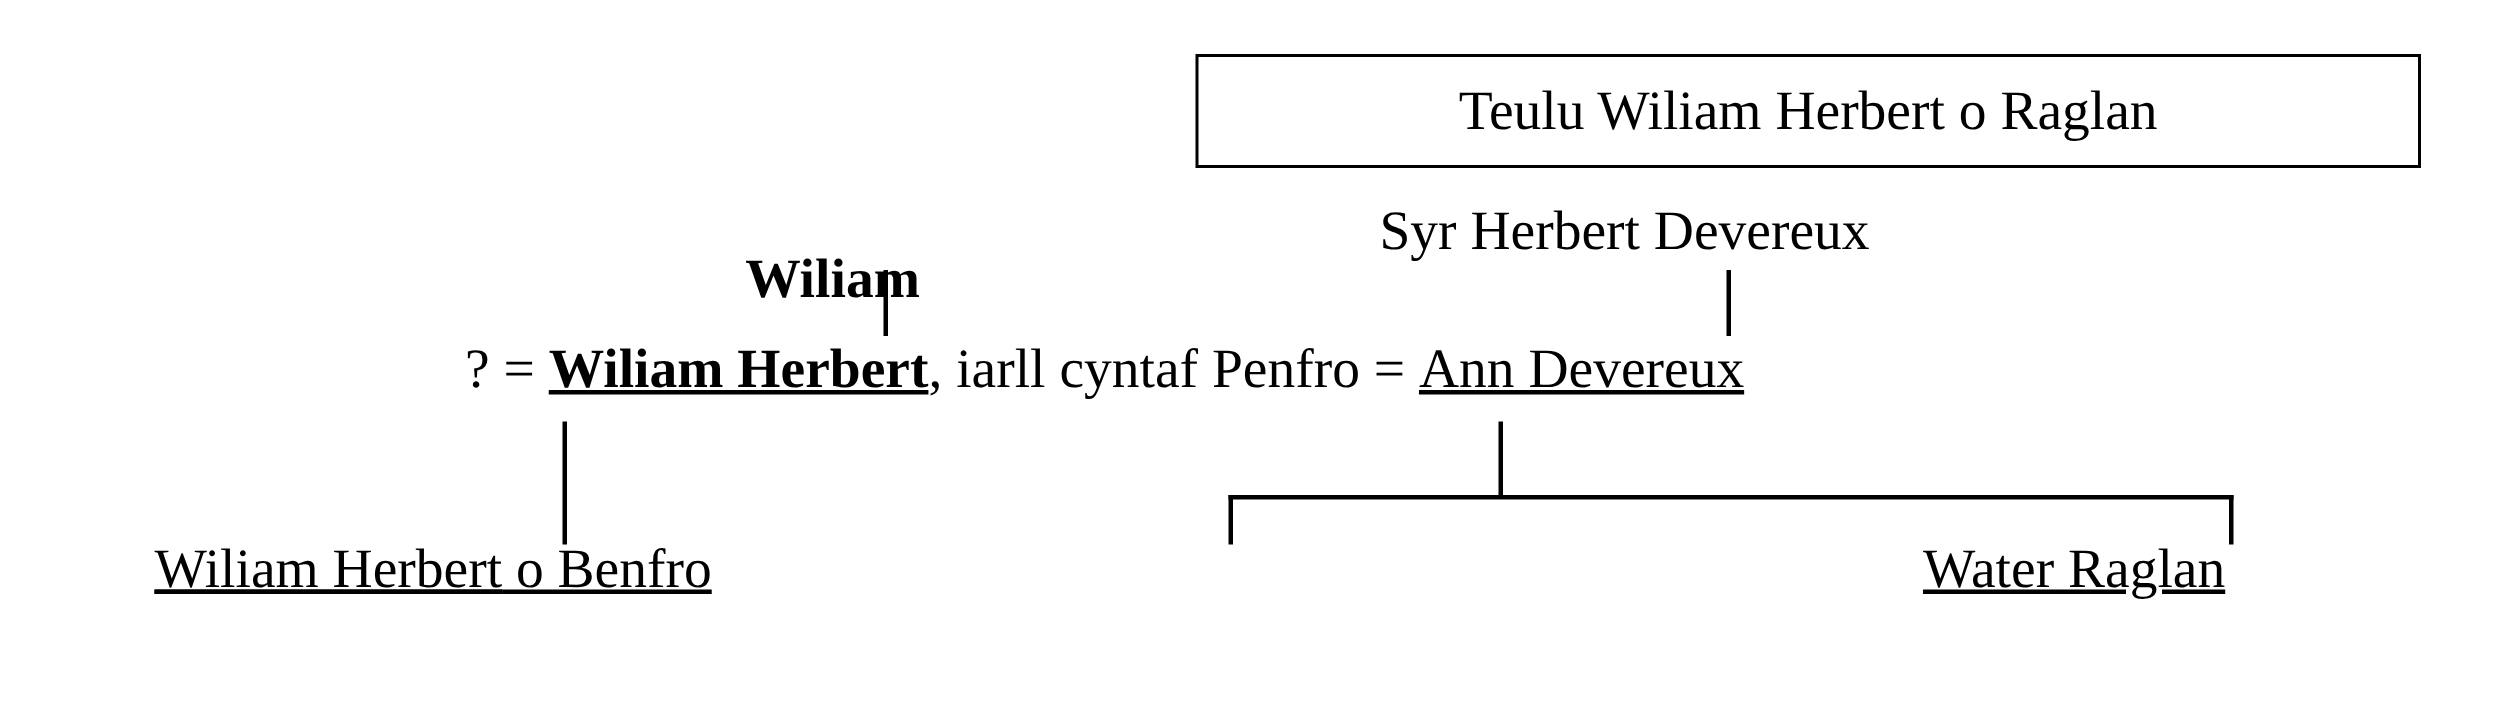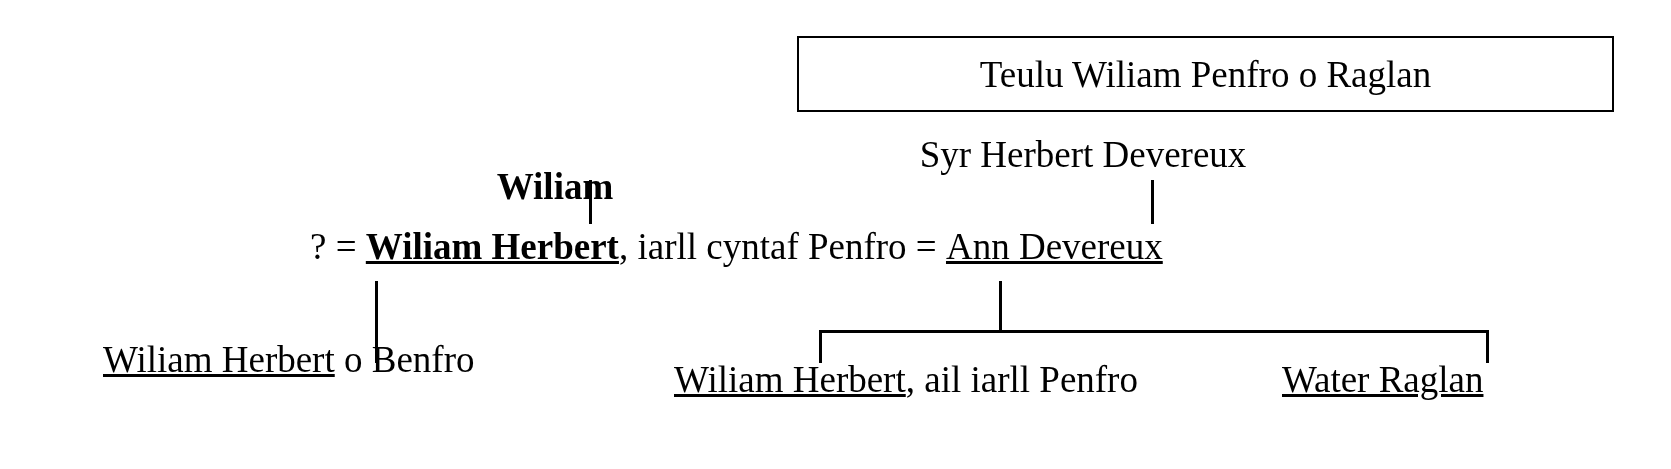--- a/index.html
+++ b/index.html
@@ -66,21 +66,21 @@
     height: 3px;
     background: #000000;
   }
 </style>
 </head>
 <body>
 
 <div id="canvas">
 
   <div id="title-box">
-    <span class="title-text">Teulu Wiliam Penfro o Raglan</span>
+    <span class="title-text">Teulu Wiliam Herbert o Raglan</span>
   </div>
 
   <div class="node center bold" style="left:555px; top:136px;">Wiliam</div>
 
   <div class="node center" style="left:1083px; top:136px;">Syr Herbert Devereux</div>
 
   <div class="vline" style="left:589px; top:180px; height:44px;"></div>
 
   <div class="vline" style="left:1151px; top:180px; height:44px;"></div>
 
@@ -91,25 +91,22 @@
   <div class="vline" style="left:375px; top:281px; height:82px;"></div>
 
   <div class="vline" style="left:999px; top:281px; height:51px;"></div>
 
   <div class="hline" style="left:819px; top:330px; width:670px;"></div>
 
   <div class="vline" style="left:819px; top:330px; height:33px;"></div>
 
   <div class="vline" style="left:1486px; top:330px; height:33px;"></div>
 
-  <div class="node" style="left:103px; top:341px;">
+  <div class="node" style="left:103px; top:361px;text-decoration:underline;">
     <span class="uline">Wiliam Herbert</span><span> o Benfro</span>
   </div>
 
-  <div class="node" style="left:674px; top:361px;">
-    <span class="uline">Wiliam Herbert</span><span>, ail iarll Penfro</span>
-  </div>
 
   <div class="node" style="left:1282px; top:361px;">
     <span class="uline">Water Raglan</span>
   </div>
 
 </div>
 
 </body></html>

